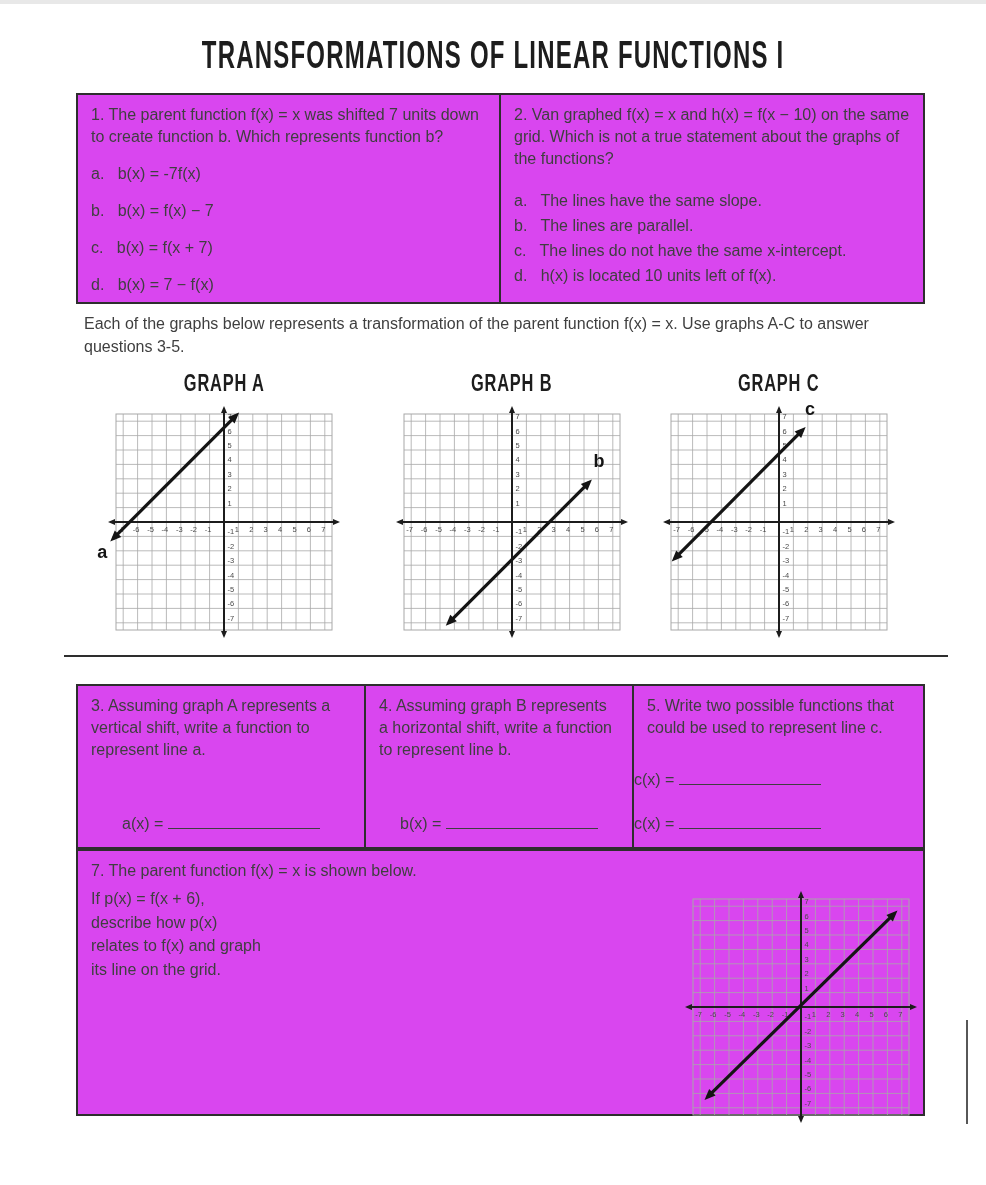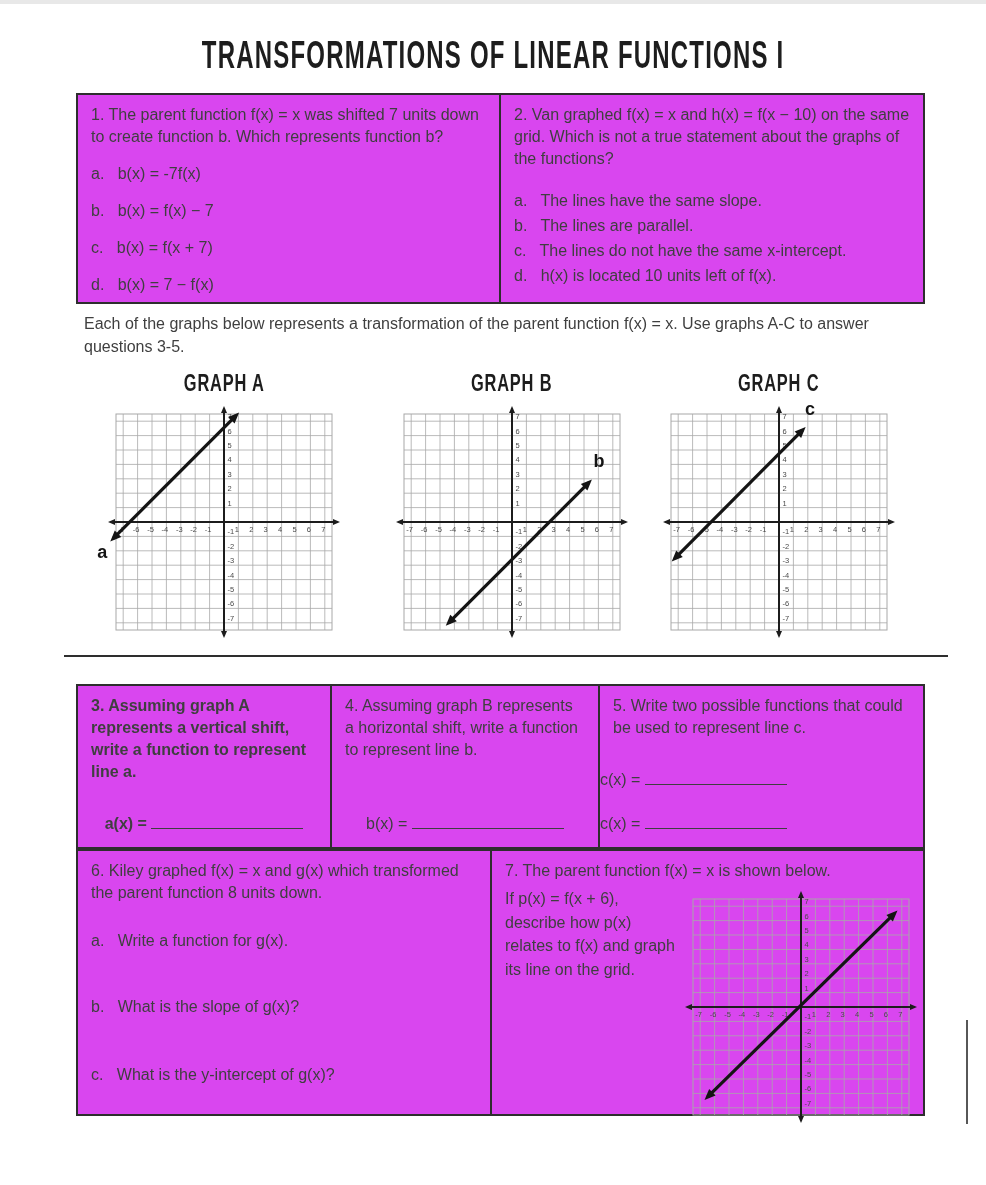--- a/index.html
+++ b/index.html
@@ -278,21 +278,21 @@
         <line x1="31.822917480018244" y1="160.48040016793863" x2="159.53708251998174" y2="32.07959983206136" stroke="#141414" stroke-width="3.2"></line>
         <polygon points="162.64,28.960000000000008 158.14410612438215,40.002958763808834 151.6213064755266,33.51504039649795" fill="#141414"></polygon>
         <polygon points="28.72,163.6 33.21589387561784,152.55704123619117 39.73869352447339,159.04495960350206" fill="#141414"></polygon>
         <text x="166.96" y="17.439999999999998" text-anchor="middle" font-size="18" font-weight="bold" fill="#141414">c</text>
       </svg>
   </div>
 
   <div class="divider"></div>
 
   <div class="box" style="left:76px;top:680px;width:849px;height:165px;">
-    <div class="col" style="width:252px;font-weight:bold;">
+    <div class="col" style="width:286px;">
       <div class="qtext">3. Assuming graph A represents a vertical shift, write a function to represent line a.</div>
       <div class="answer-line">
         <span>a(x) = </span><span class="blank" style="width:152px;"></span>
       </div>
     </div>
     <div class="col" style="width:268px;">
       <div class="qtext">4. Assuming graph B represents a horizontal shift, write a function to represent line b.</div>
       <div class="answer-line">
         <span>b(x) = </span><span class="blank" style="width:152px;"></span>
       </div>
@@ -302,26 +302,20 @@
       <div class="q5-answer" style="bottom:56px;">
         <span>c(x) = </span><span class="blank" style="width:142px;"></span>
       </div>
       <div class="q5-answer" style="bottom:12px;">
         <span>c(x) = </span><span class="blank" style="width:142px;"></span>
       </div>
     </div>
   </div>
 
   <div class="box" style="left:76px;top:845px;width:849px;height:267px;">
-    <div class="col" style="width:421px;">
-      <div class="qtext">6. Kiley graphed f(x) = x and g(x) which transformed the parent function 8 units down.</div>
-      <div class="q6-part" style="margin-top:26px;">a.   Write a function for g(x).</div>
-      <div class="q6-part" style="margin-top:44px;">b.   What is the slope of g(x)?</div>
-      <div class="q6-part" style="margin-top:46px;">c.   What is the y-intercept of g(x)?</div>
-    </div>
     <div class="col" style="flex:1;padding-right:2px;">
       <div class="qtext">7. The parent function f(x) = x is shown below.</div>
       <div class="q7-row">
         <div class="q7-text">If p(x) = f(x + 6), describe how p(x) relates to f(x) and graph its line on the grid.</div>
         <svg id="graphQ7" width="240" height="240" style="margin-left:auto;">
             <line x1="19.200000000000003" y1="12" x2="19.200000000000003" y2="228" stroke="#a8a8a8" stroke-width="0.8"></line>
             <line x1="12" y1="220.8" x2="228" y2="220.8" stroke="#a8a8a8" stroke-width="0.8"></line>
             <line x1="33.599999999999994" y1="12" x2="33.599999999999994" y2="228" stroke="#a8a8a8" stroke-width="0.8"></line>
             <line x1="12" y1="206.4" x2="228" y2="206.4" stroke="#a8a8a8" stroke-width="0.8"></line>
             <line x1="48" y1="12" x2="48" y2="228" stroke="#a8a8a8" stroke-width="0.8"></line>

